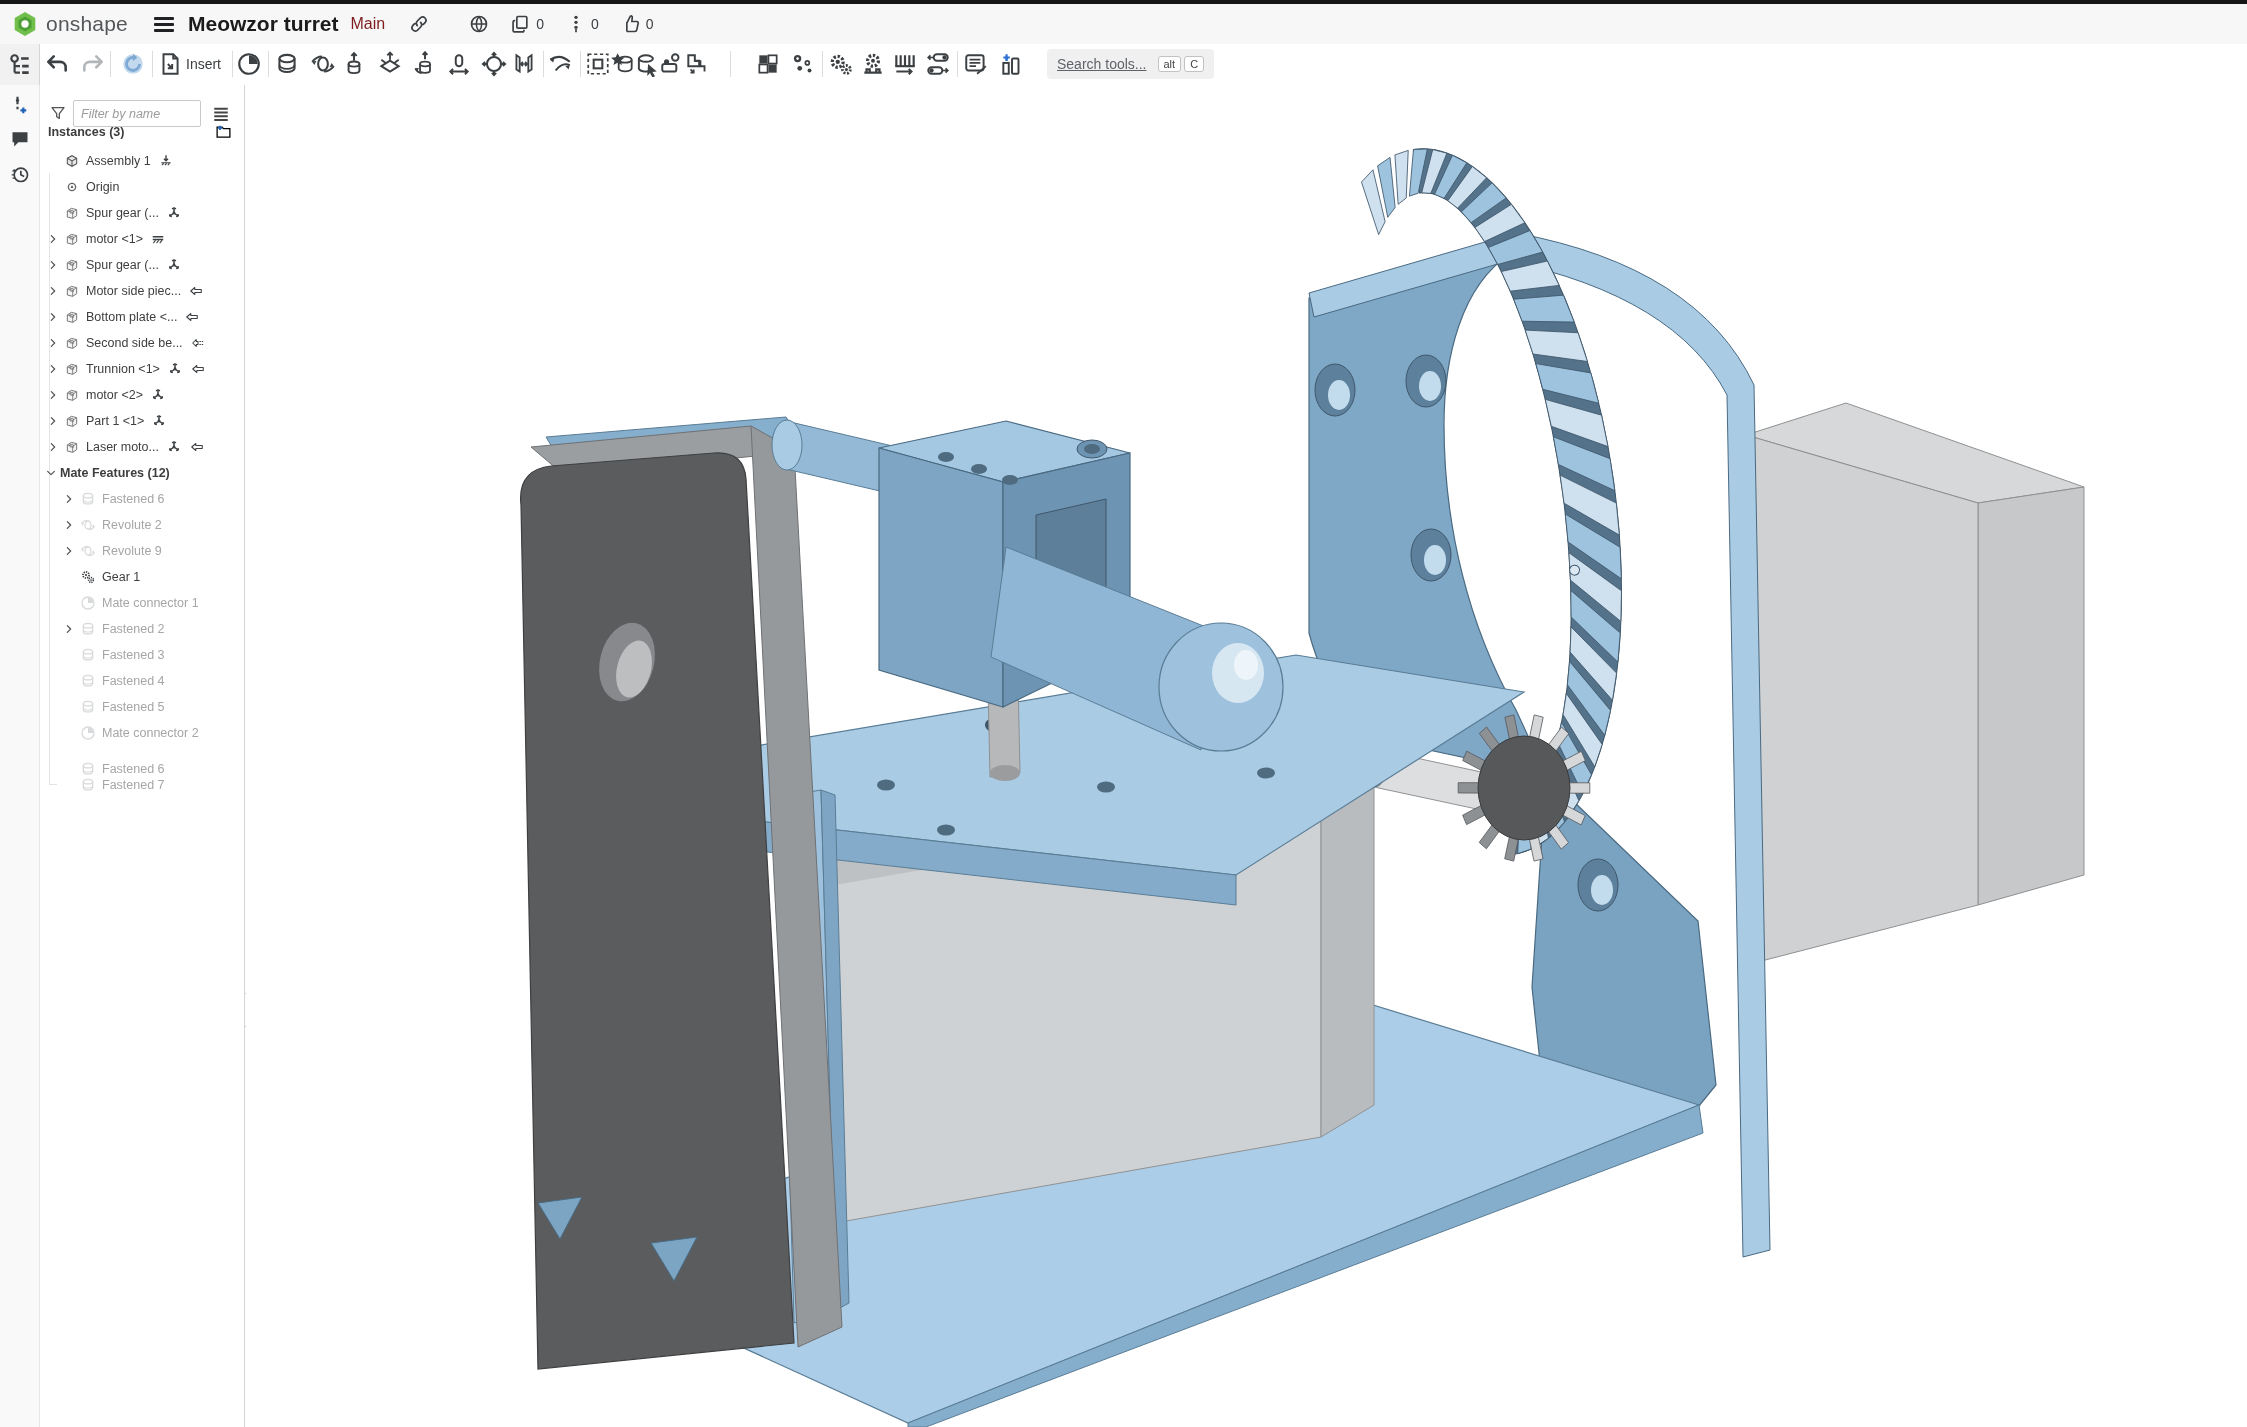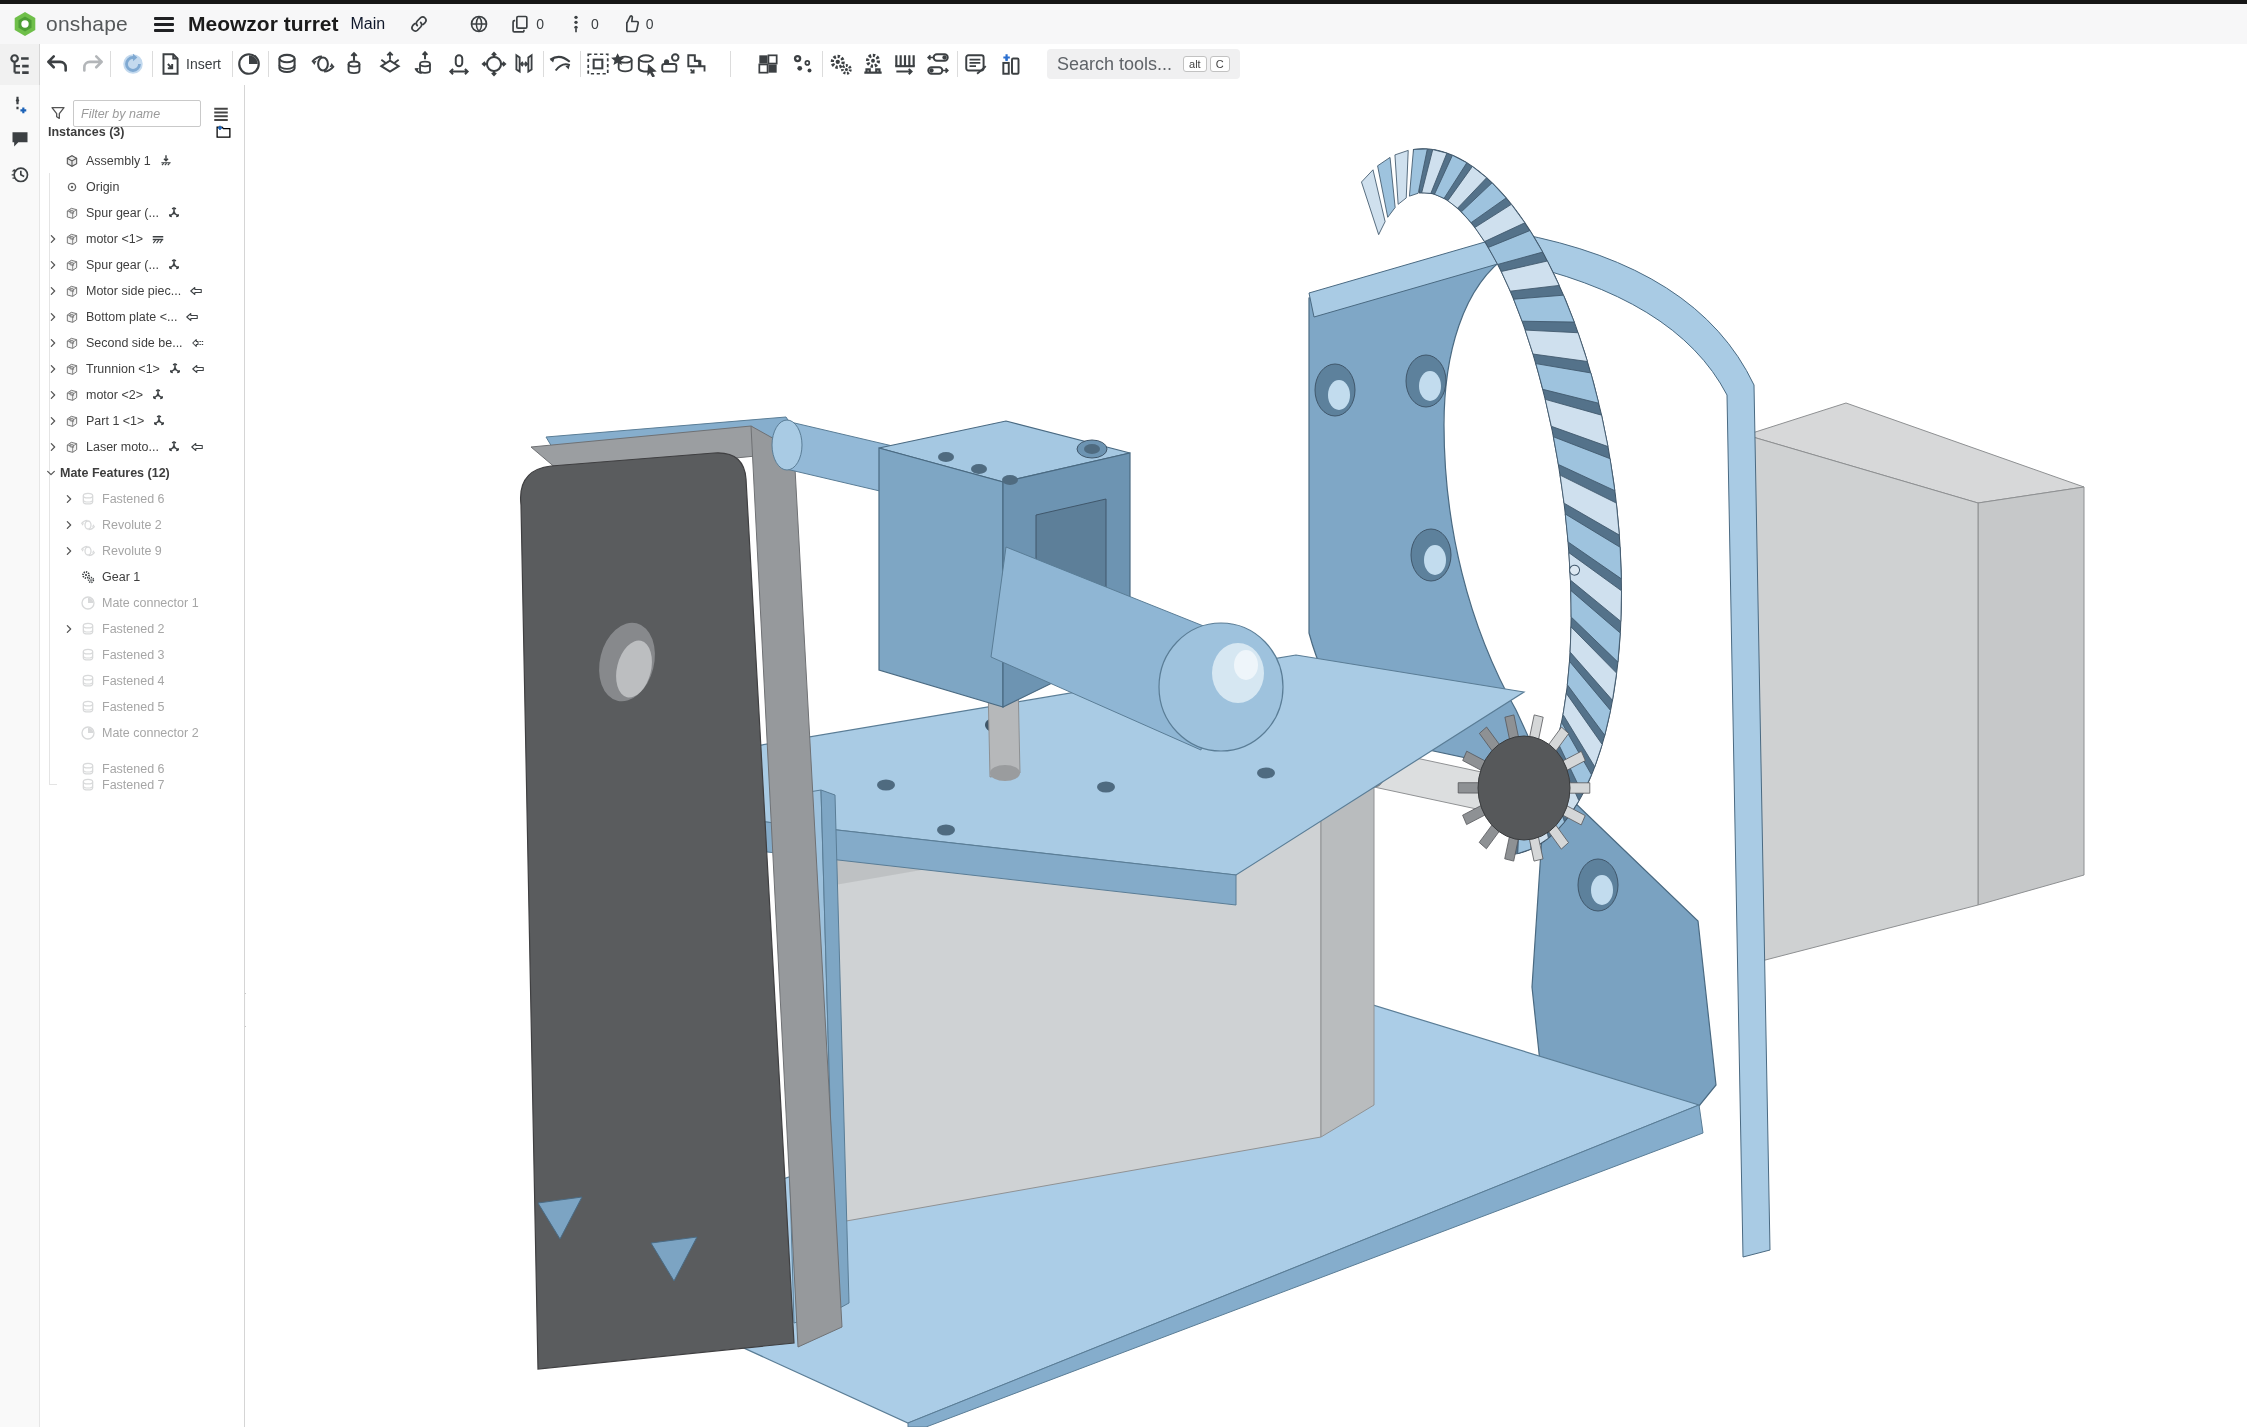--- a/index.html
+++ b/index.html
@@ -7,32 +7,32 @@
     font-family:"Liberation Sans", sans-serif; -webkit-font-smoothing:antialiased; }
   .abs { position:absolute; }
   
   #topstrip { left:0; top:0; width:2247px; height:4px; background:#161616; }
   #header { left:0; top:4px; width:2247px; height:40px; background:#f7f7f8; display:flex; align-items:center; }
   #logo { margin-left:12px; width:26px; height:26px; }
   #wordmark { margin-left:8px; font-size:21px; color:#55585a; letter-spacing:.2px; }
   #hamburger { margin-left:26px; width:20px; height:15px; display:flex; flex-direction:column; justify-content:space-between; cursor:pointer; }
   #hamburger div { height:3px; background:#202124; border-radius:1px; }
   #doc-title { margin-left:14px; font-size:21px; font-weight:700; color:#1b1b1b; }
-  #ws-name { margin-left:12px; font-size:16px; color:#0f172a; }
+  #ws-name { margin-left:12px; font-size:16px; color:#7f1d1d; }
   .hicon { width:20px; height:20px; color:#3c4043; }
   .hbtn { display:flex; align-items:center; margin-left:22px; cursor:pointer; }
   .hcount { font-size:14px; color:#3c4043; margin-left:5px; }
   #toolbar { left:0; top:44px; width:2247px; height:41px; background:#fff; }
   #tab-assembly { left:0; top:44px; width:40px; height:41px; background:#f1f1f1; border-right:1px solid #d6d6d6; display:flex; align-items:center; justify-content:center; }
   .ticon { position:absolute; top:51px; width:26px; height:26px; color:#3c4043; cursor:pointer; }
   .tsep { position:absolute; top:51px; width:1px; height:26px; background:#dcdcdc; }
   #insert-label { position:absolute; top:56px; font-size:14px; color:#3c4043; cursor:pointer; }
   #search-pill { position:absolute; left:1047px; top:49px; height:30px; background:#f0f0f1; border-radius:4px;
      display:flex; align-items:center; padding:0 10px; cursor:pointer; }
-  #search-pill .stxt { font-size:18px; color:#5f6368; margin-right:8px; }
+  #search-pill .stxt { font-size:14px; color:#5f6368; margin-right:8px;text-decoration:underline; }
   .keycap { font-size:11px; color:#444; background:#fff; border:1px solid #c2c2c2; border-radius:3px; padding:1px 5px; margin-left:3px; }
   
   #lstrip { left:0; top:85px; width:40px; height:1342px; background:#f9f9f9; border-right:1px solid #e6e6e6; }
   .sicon { position:absolute; left:10px; width:20px; height:20px; color:#3c4043; cursor:pointer; }
   
   #panel { left:40px; top:85px; width:205px; height:1342px; background:#fff; border-right:1px solid #d5d5d5; }
   #filter-row { position:absolute; left:0; top:14px; width:205px; height:30px; }
   #funnel { position:absolute; left:10px; top:6px; width:16px; height:16px; color:#555; }
   #filter-input { position:absolute; left:33px; top:1px; width:128px; height:27px; border:1px solid #c9c9c9; border-radius:2px;
      font-family:"Liberation Sans",sans-serif; font-size:12.5px; font-style:italic; color:#555; padding:0 7px; outline:none; }

